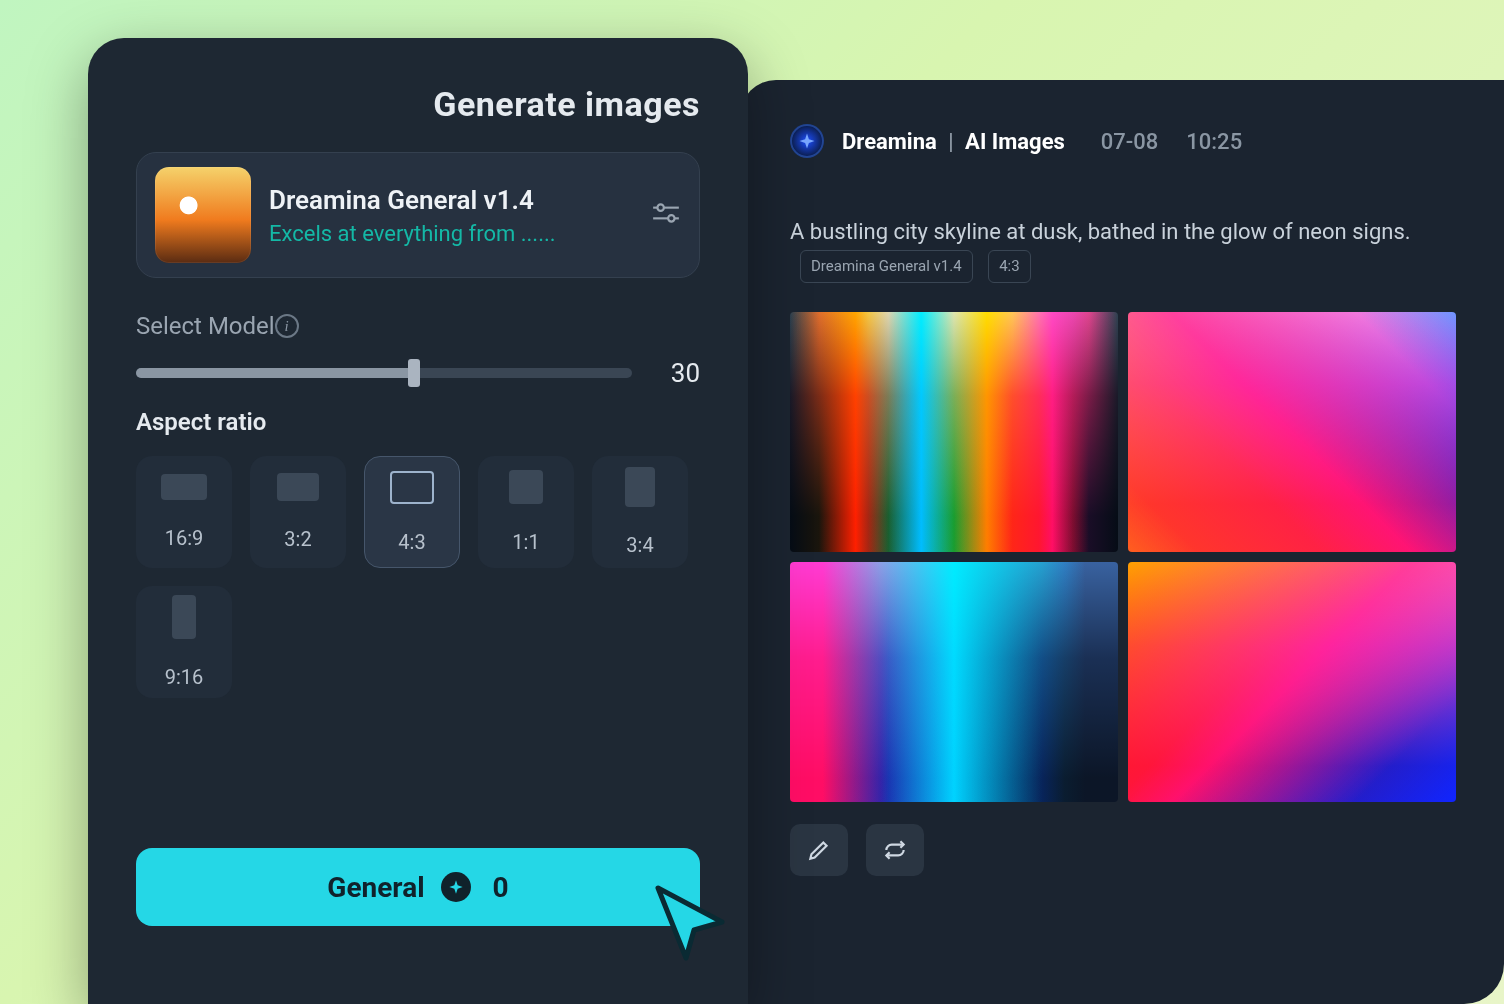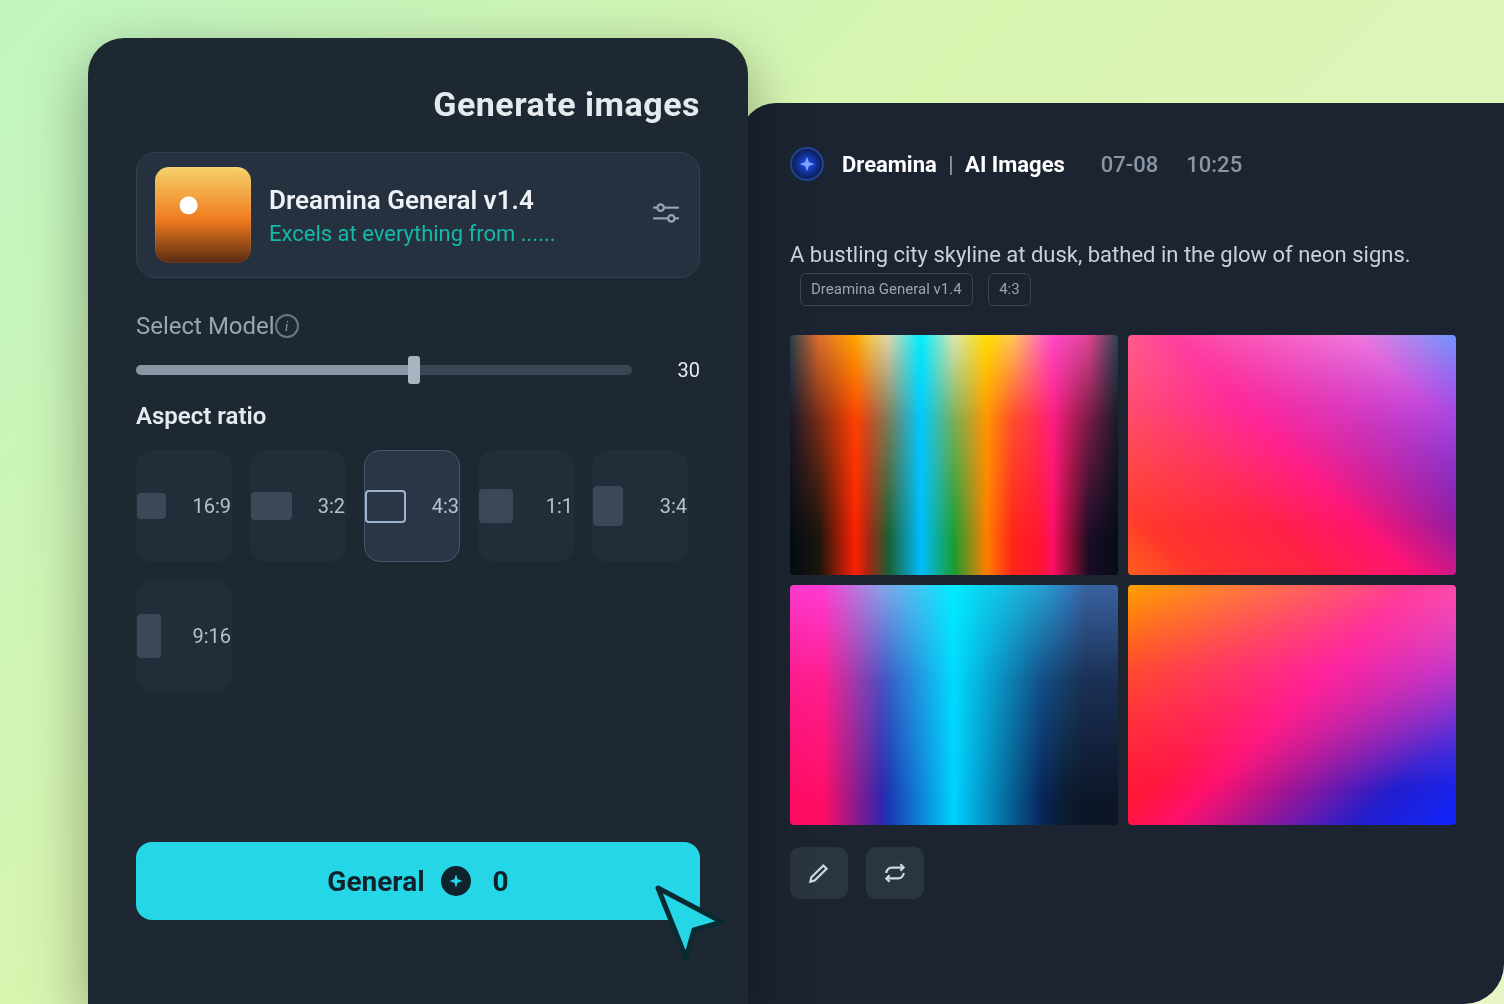--- a/index.html
+++ b/index.html
@@ -22,21 +22,20 @@
   .results-panel {
     position: absolute;
     top: 80px;
     left: 740px;
     right: 0;
     bottom: 0;
     background: #1b2430;
     border-top-left-radius: 36px;
     padding: 44px 48px 0 50px;
     color: #e5eaef;
-    margin-top: 23px;
   }
   .res-header {
     display: flex;
     align-items: center;
     gap: 18px;
     font-size: 22px;
   }
   .brand-badge {
     width: 34px; height: 34px;
     border-radius: 50%;
@@ -143,35 +142,35 @@
   .settings-icon svg { width: 30px; height: 26px; stroke: currentColor; fill: none; stroke-width: 2;}
 
   
   .slider-row { margin-top: 34px; }
   .slider-label { display: flex; align-items: center; color: #9aa5b1; font-size: 24px;}
   .info-icon { width: 24px; height: 24px; border: 2px solid #6b7886; border-radius: 50%; display: inline-flex; align-items:center; justify-content:center; font-size: 15px; color:#8a96a3; font-style: italic; font-family: Georgia, serif;}
   .slider-wrap { display:flex; align-items:center; gap: 28px; margin-top: 18px;}
   .slider-track { position: relative; flex:1; height: 10px; background:#3a4654; border-radius:5px;}
   .slider-fill  { position:absolute; left:0; top:0; bottom:0; width:56%; background:#8a96a3; border-radius:5px;}
   .slider-thumb { position:absolute; left:56%; top:50%; width:12px; height:28px; background:#aab4c0; border-radius:3px; transform:translate(-50%,-50%);}
-  .slider-val { font-size:20px; color:#e5eaef; min-width:40px; text-align:right;}
+  .slider-val { font-size:26px; color:#e5eaef; min-width:40px; text-align:right;}
 
   
   .ar-title { margin-top: 20px; font-size: 24px; font-weight: 600; }
   .ar-grid {
     margin-top: 20px;
     display: flex; flex-wrap: wrap; gap: 18px;
   }
   .ar-item {
     width: 96px; height: 112px;
     background: #222d3a;
     border: 1px solid transparent;
     border-radius: 16px;
-    display: flex; flex-direction: row;
-    align-items: center; justify-content: space-between;
+    display: flex; flex-direction: column;
+    align-items: center; justify-content: center;
     gap: 26px;
     cursor: pointer;
     color: #b7c1cc;
     font-size: 20px;
   }
   .ar-item.selected { background:#2a3646; border-color:#46566b; }
   .ar-shape { background:#3b4857; border-radius:4px; }
   .ar-item.selected .ar-shape { background:transparent; border:2px solid #9db3cc; }
   .s-16x9 { width:46px; height:26px;}
   .s-3x2  { width:42px; height:28px;}

